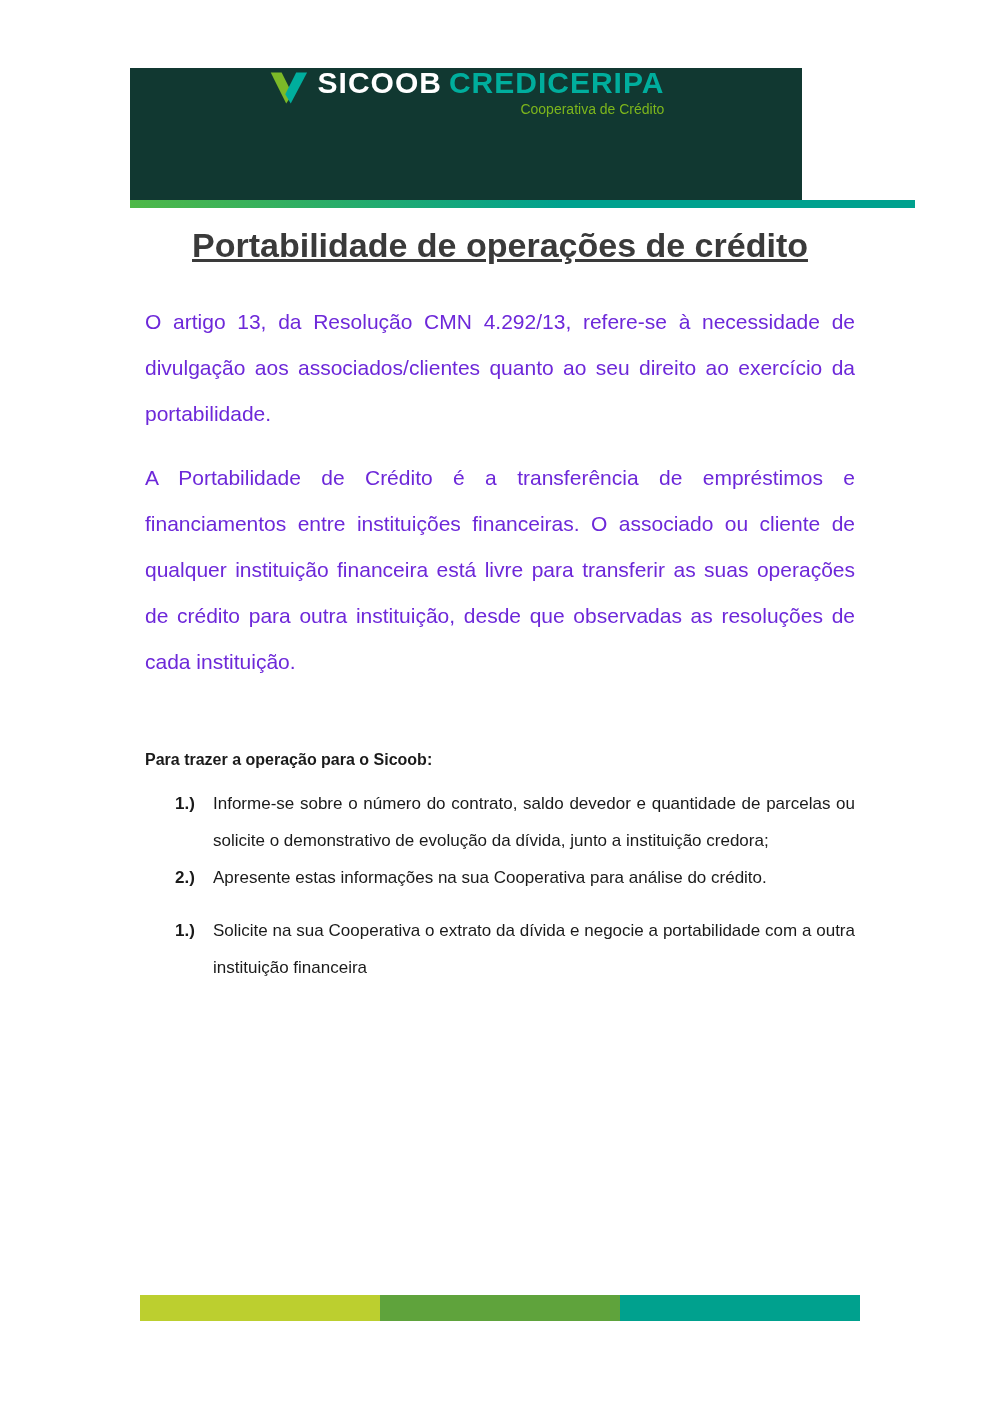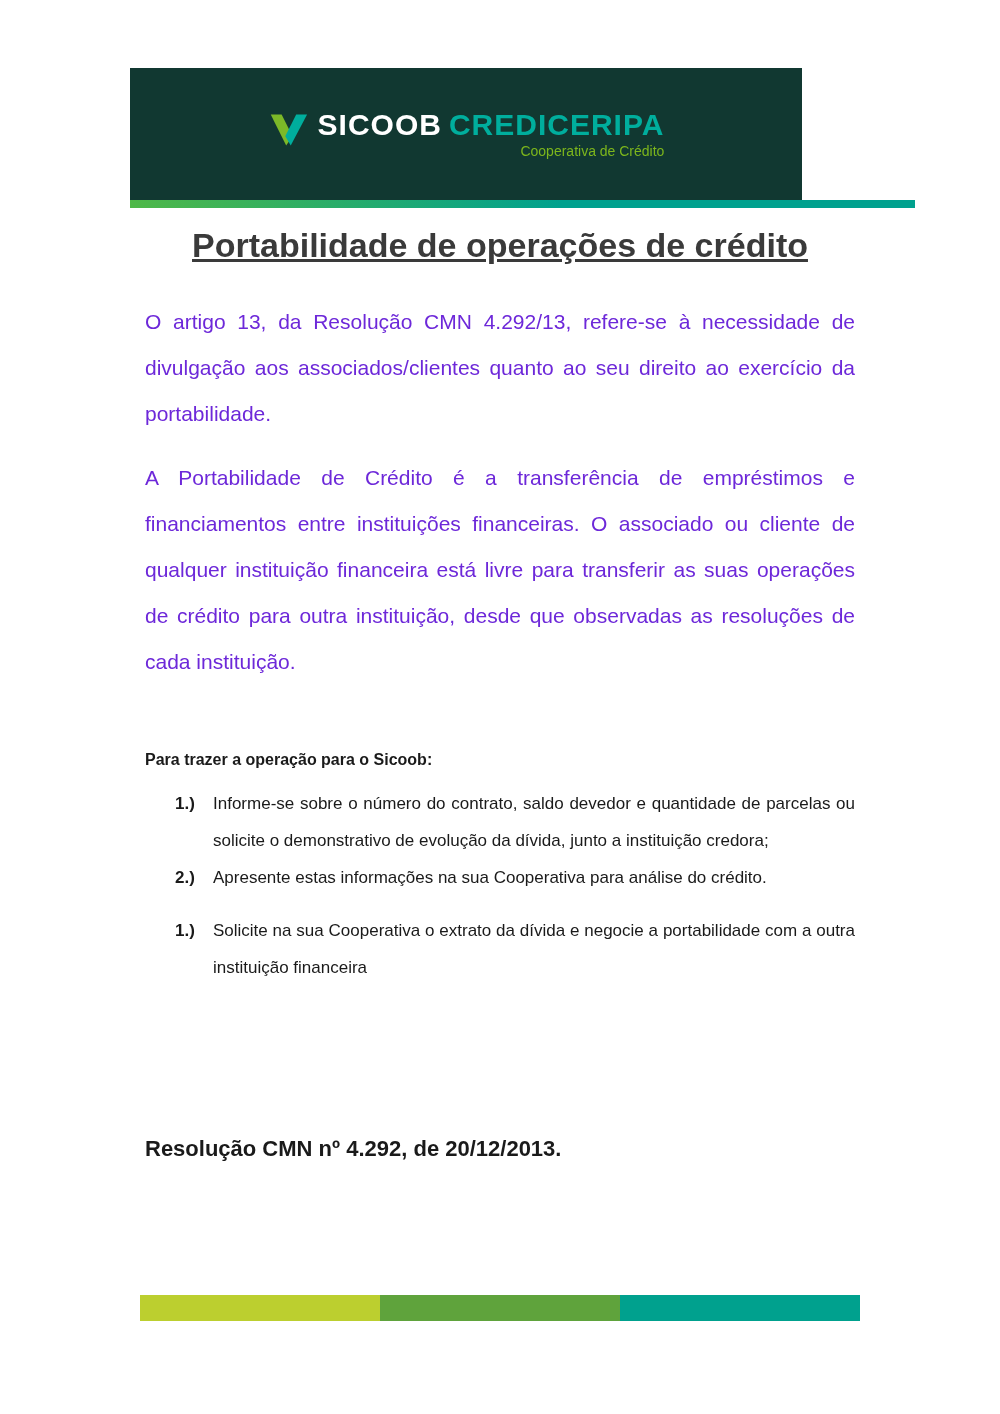--- a/index.html
+++ b/index.html
@@ -11,21 +11,21 @@
     color: #2e2e2e;
     position: relative;
     overflow: hidden;
   }
 
   
   .banner {
     margin: 68px 0 0 130px;
     width: 672px; height: 132px;
     background: #113831;
-    display: flex; align-items: center; justify-content: center;
+    display: flex; align-items: flex-start; justify-content: center;
   }
   .strip {
     margin-left: 130px;
     width: 785px; height: 8px;
     background: linear-gradient(90deg, #4fb848 0%, #00a18e 55%, #00a18e 100%);
   }
 
   
   .logo { display: flex; align-items: flex-start; gap: 10px; }
   .logo-mark { margin-top: 2px; flex: none; }
@@ -121,20 +121,19 @@
     </div>
   </div>
 
   <div class="list">
     <div class="li">
       <span class="num">1.)</span>
       <span class="li-text">Solicite na sua Cooperativa o extrato da dívida e negocie a portabilidade com a outra instituição financeira</span>
     </div>
   </div>
 
-  <p class="resolution">Resolução CMN nº 4.292, de 20/12/2013.</p>
 </div>
 
 <div class="footer-bar">
   <div class="seg seg1"></div>
   <div class="seg seg2"></div>
   <div class="seg seg3"></div>
 </div>
 
 </body></html>

